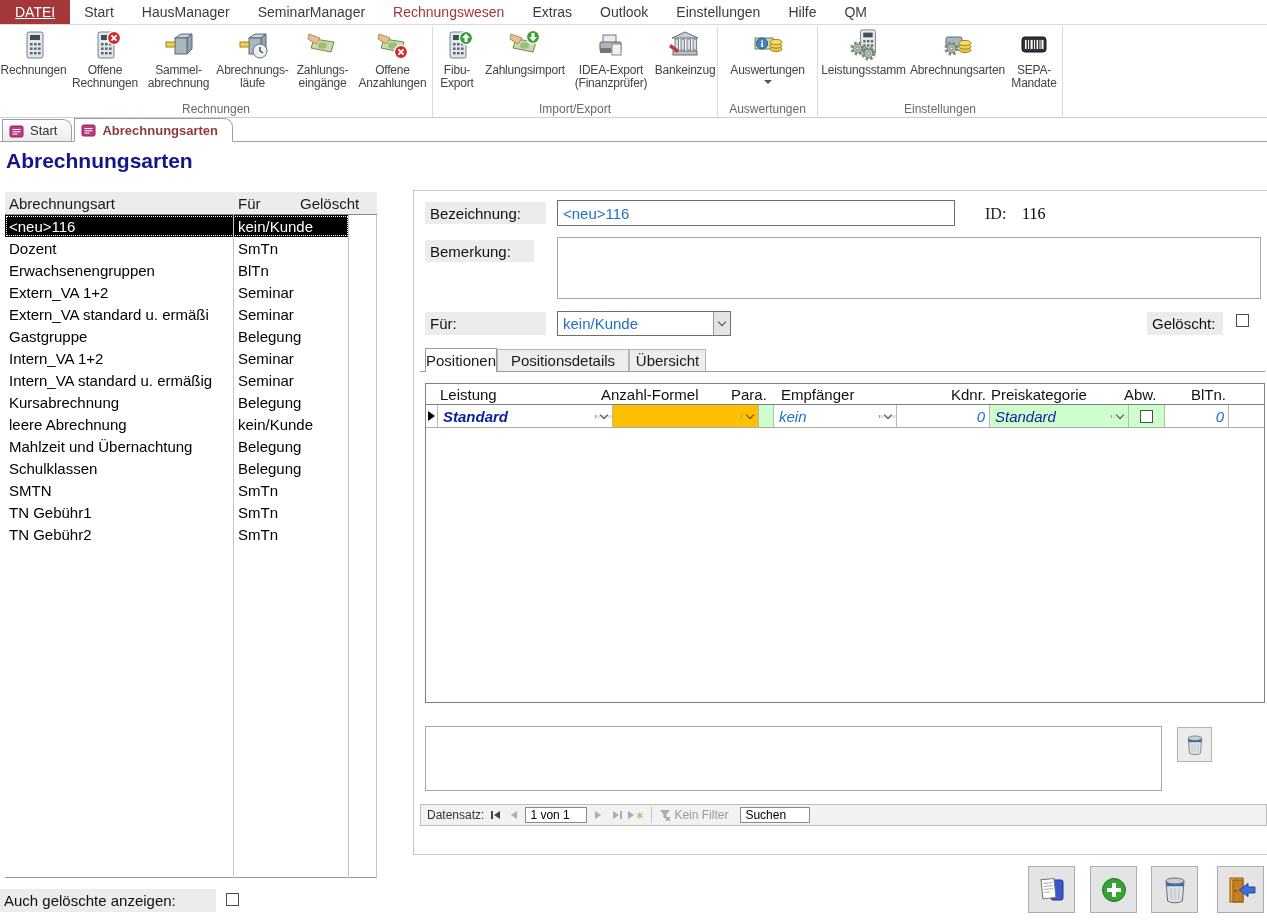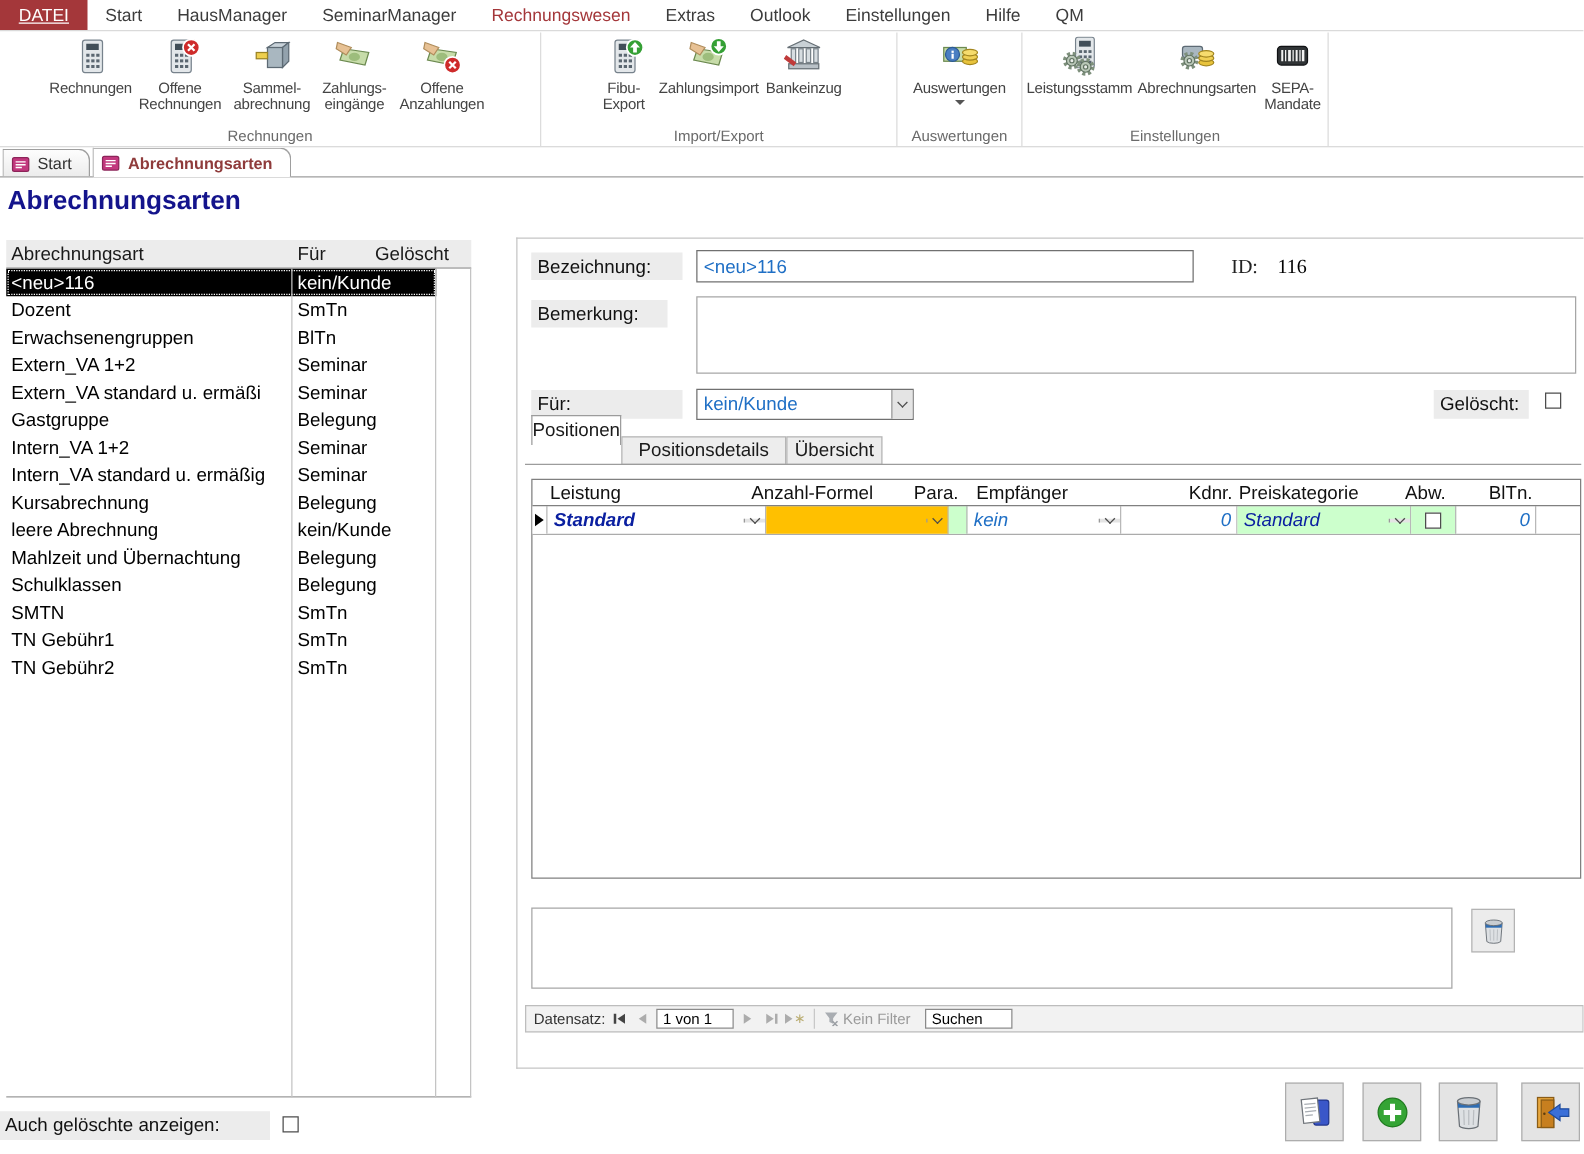--- a/index.html
+++ b/index.html
@@ -216,20 +216,29 @@
           <span class="lbl">Offene
 Rechnungen</span>
         </div>
         <div class="ritem" style="width:70px">
           <svg>
               <use href="#s-machine"></use>
             </svg>
           <span class="lbl">Sammel-
 abrechnung</span>
         </div>
+        <div class="ritem" style="width:78px">
+          <svg viewBox="0 0 32 32">
+            <use href="#s-machine"></use>
+            <circle cx="23" cy="22" r="7" fill="#EFEFEF" stroke="#667078"></circle>
+            <path d="M23 18 L23 22 L26 24" stroke="#3B4750" stroke-width="1.4" fill="none"></path>
+          </svg>
+          <span class="lbl">Abrechnungs-
+läufe</span>
+        </div>
         <div class="ritem" style="width:62px">
           <svg>
               <use href="#s-money"></use>
             </svg>
           <span class="lbl">Zahlungs-
 eingänge</span>
         </div>
         <div class="ritem" style="width:78px">
           <svg viewBox="0 0 32 32">
               <use href="#s-money"></use>
@@ -251,20 +260,30 @@
             </svg>
           <span class="lbl">Fibu-
 Export</span>
         </div>
         <div class="ritem" style="width:88px">
           <svg viewBox="0 0 32 32">
               <use href="#s-money"></use>
               <use href="#s-badge-down" x="16" y="0" width="16" height="16"></use>
             </svg>
           <span class="lbl">Zahlungsimport</span>
+        </div>
+        <div class="ritem" style="width:84px">
+          <svg viewBox="0 0 32 32">
+            <rect x="8" y="6" width="13" height="8" fill="#E8EAEC" stroke="#777"></rect>
+            <rect x="5" y="13" width="21" height="9" rx="1" fill="#AEB6BC" stroke="#5F686E"></rect>
+            <rect x="17" y="15" width="9" height="11" fill="#F2F2F2" stroke="#888"></rect>
+            <rect x="5" y="19" width="11" height="5" fill="#6F787E"></rect>
+          </svg>
+          <span class="lbl">IDEA-Export
+(Finanzprüfer)</span>
         </div>
         <div class="ritem" style="width:64px">
           <svg viewBox="0 0 32 32">
             <polygon points="16,3 29,9 3,9" fill="#C9D1D6" stroke="#666F75"></polygon>
             <rect x="6" y="10" width="3.5" height="11" fill="#D7DDE1" stroke="#79838A"></rect>
             <rect x="12" y="10" width="3.5" height="11" fill="#D7DDE1" stroke="#79838A"></rect>
             <rect x="18" y="10" width="3.5" height="11" fill="#D7DDE1" stroke="#79838A"></rect>
             <rect x="24" y="10" width="3.5" height="11" fill="#D7DDE1" stroke="#79838A"></rect>
             <rect x="4" y="22" width="24" height="4" fill="#B9C1C7" stroke="#666F75"></rect>
             <polygon points="2,15 10,21 8,24 0,18" fill="#C03A3A"></polygon>
@@ -438,21 +457,21 @@
   <div class="flabel" style="left:425px;top:312px;width:121px;height:23px">Für:</div>
   <div class="tbox combo" style="left:557px;top:311px;width:174px;height:25px">
     <span class="val blue">kein/Kunde</span>
     <span class="cbtn">
         <span class="chev"></span>
       </span>
   </div>
   <div class="flabel" style="left:1147px;top:312px;width:76px;height:23px">Gelöscht:</div>
   <span class="checkbox" style="position:absolute;left:1236px;top:314px"></span>
 
-  <div class="subtab active" style="left:425px;top:332px;width:72px;height:24px">Positionen</div>
+  <div class="subtab active" style="left:425px;top:348px;width:72px;height:24px">Positionen</div>
   <div class="subtab" style="left:497px;top:349px;width:132px;height:23px">Positionsdetails</div>
   <div class="subtab" style="left:629px;top:349px;width:77px;height:23px">Übersicht</div>
   <div class="tabline"></div>
 
   <div class="ptable">
     <div class="phead">
       <span style="left:14px">Leistung</span>
       <span style="left:175px">Anzahl-Formel</span>
       <span style="left:305px">Para.</span>
       <span style="left:355px">Empfänger</span>

